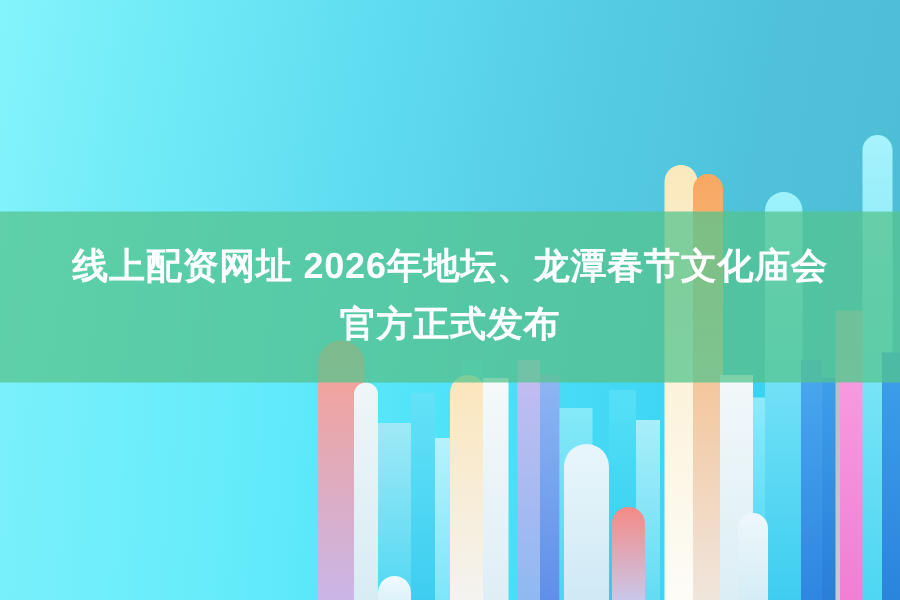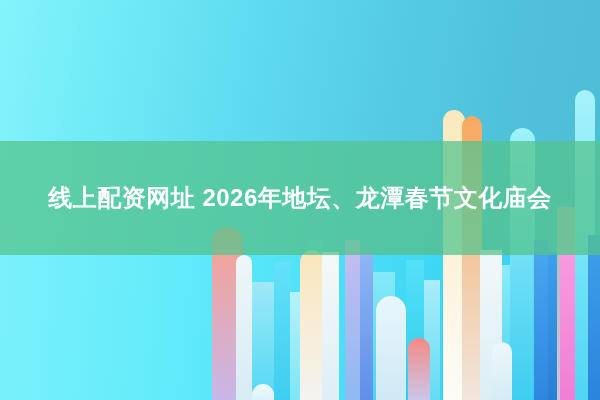--- a/index.html
+++ b/index.html
@@ -113,15 +113,16 @@
       <div class="bar" style="left: 588px; width: 12px; height: 165px; background: linear-gradient(rgb(62, 160, 234) 0%, rgb(44, 132, 221) 100%);"></div>
       <div class="bar round" style="left: 408px; width: 22px; height: 62px; background: linear-gradient(rgb(245, 138, 134) 0%, rgb(201, 199, 234) 100%);"></div>
       <div class="bar round" style="left: 492px; width: 20px; height: 58px; background: linear-gradient(rgb(238, 247, 251) 0%, rgb(213, 236, 246) 100%);"></div>
       <div class="bar round" style="left: 252px; width: 22px; height: 16px; background: linear-gradient(rgb(240, 250, 253) 0%, rgb(220, 242, 250) 100%);"></div>
     </div>
 
   <div class="green-band" style="top: 141px; height: 114px;"></div>
 
   <div class="headline" style="color: rgb(255, 255, 255);">
     <span class="line">线上配资网址 2026年地坛、龙潭春节文化庙会</span>
+    <span class="line">官方正式发布</span>
   </div>
 
 </div>
 
 </body></html>

